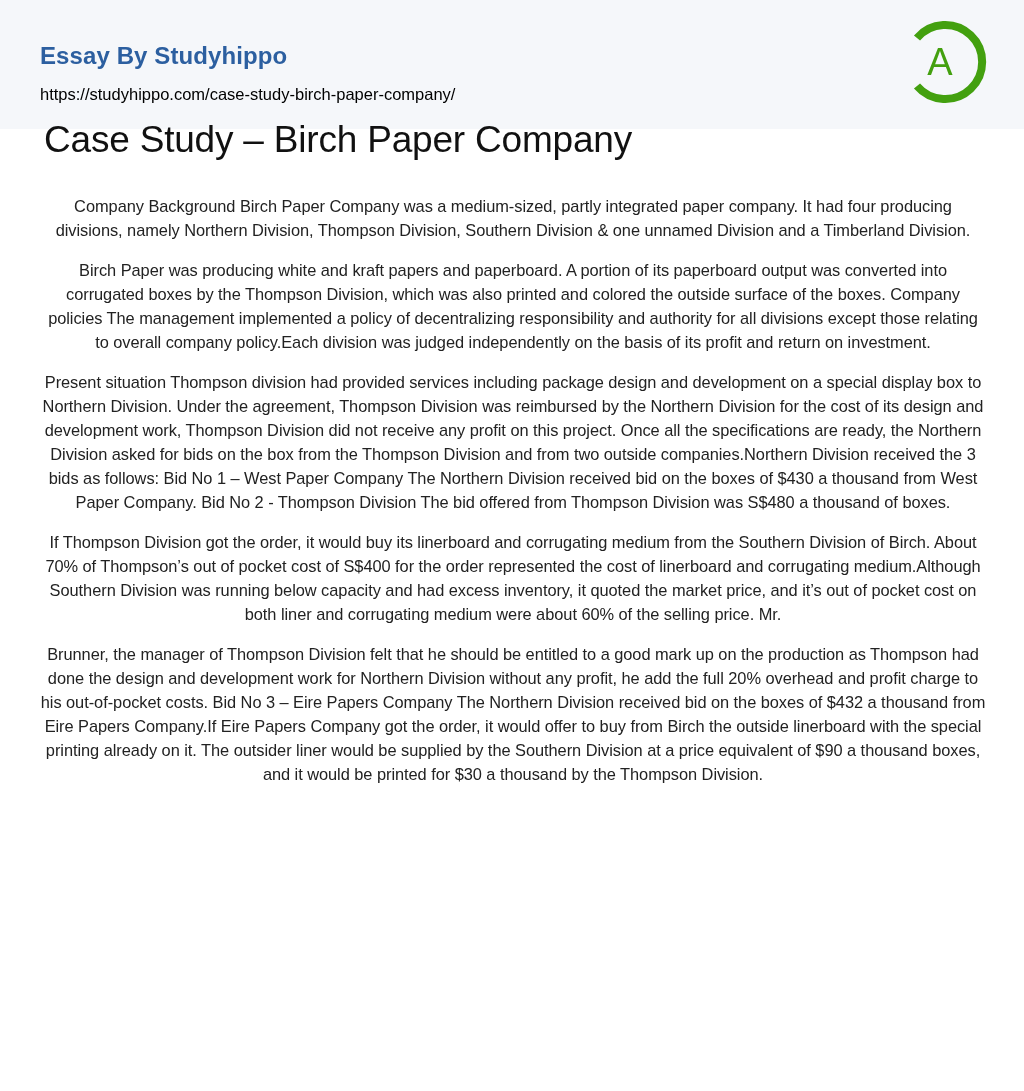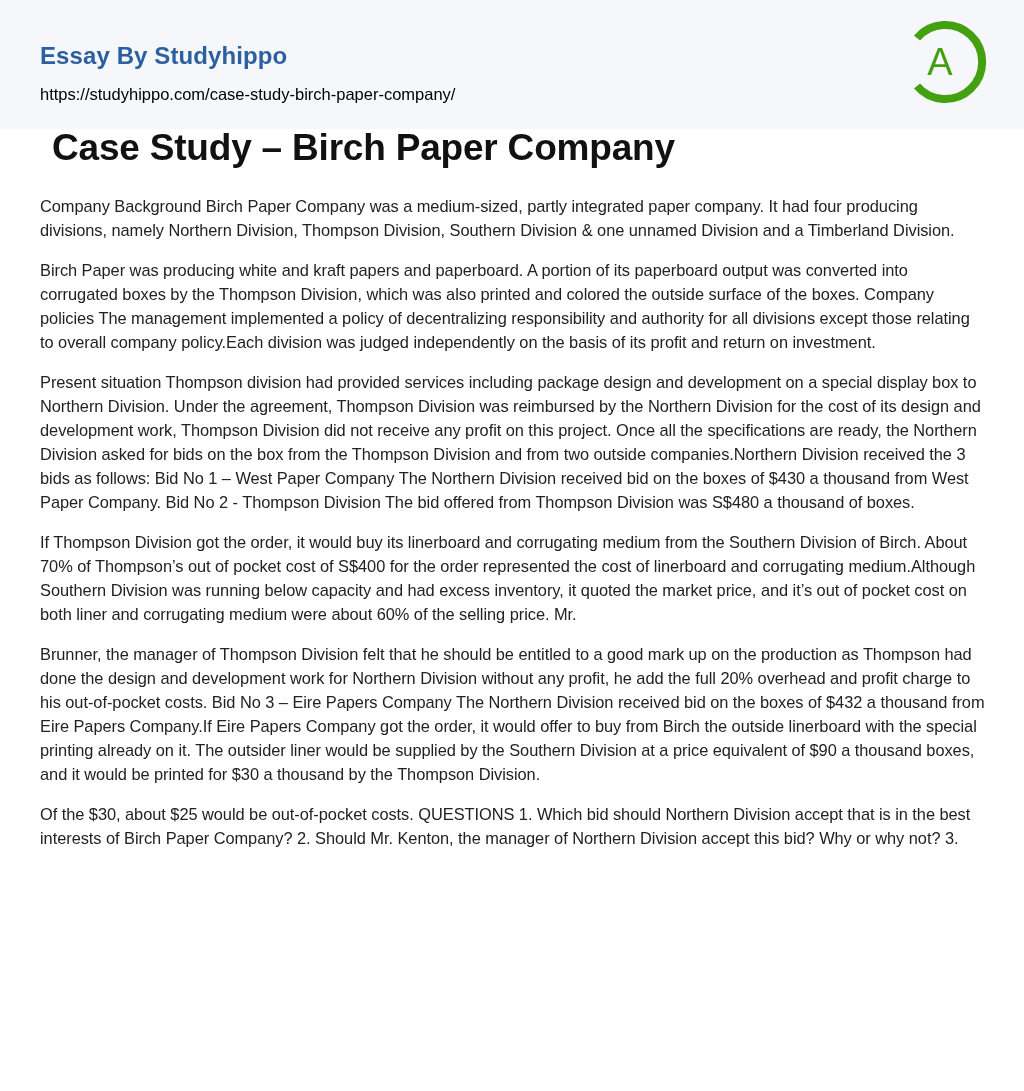--- a/index.html
+++ b/index.html
@@ -43,43 +43,44 @@
       text-decoration: none;
     }
     .logo {
       position: absolute;
       left: 905px;
       top: 20px;
       width: 84px;
       height: 84px;
     }
     .page-title {
-      margin: 12px;
+      margin: 4px;
       padding-top: 116px;
       font-size: 37px;
-      font-weight: bold;
+      font-weight: normal;
       color: #111111;
       line-height: 40px;
       letter-spacing: -0.2px;
       position: absolute;
       top: 0;
       left: 40px;
     }
     .article {
       position: absolute;
       top: 194px;
       left: 40px;
       width: 946px;
     }
     .article p {
       margin: 0 0 16px 0;
       font-size: 16.4px;
       line-height: 24px;
       color: #222222;
       letter-spacing: -0.05px;
+      text-align: center;
     }
   </style>
 </head>
 <body>
 
 <div class="header">
   <a class="brand-title">Essay By Studyhippo</a>
   <a class="brand-url">https://studyhippo.com/case-study-birch-paper-company/</a>
   <div class="logo">
     <svg width="84" height="84" viewBox="0 0 84 84">
@@ -90,14 +91,13 @@
 </div>
 
 <h1 class="page-title">Case Study – Birch Paper Company</h1>
 
 <div class="article">
   <p>Company Background Birch Paper Company was a medium-sized, partly integrated paper company. It had four producing divisions, namely Northern Division, Thompson Division, Southern Division &amp; one unnamed Division and a Timberland Division.</p>
   <p>Birch Paper was producing white and kraft papers and paperboard. A portion of its paperboard output was converted into corrugated boxes by the Thompson Division, which was also printed and colored the outside surface of the boxes. Company policies The management implemented a policy of decentralizing responsibility and authority for all divisions except those relating to overall company policy.Each division was judged independently on the basis of its profit and return on investment.</p>
   <p>Present situation Thompson division had provided services including package design and development on a special display box to Northern Division. Under the agreement, Thompson Division was reimbursed by the Northern Division for the cost of its design and development work, Thompson Division did not receive any profit on this project. Once all the specifications are ready, the Northern Division asked for bids on the box from the Thompson Division and from two outside companies.Northern Division received the 3 bids as follows: Bid No 1 – West Paper Company The Northern Division received bid on the boxes of $430 a thousand from West Paper Company. Bid No 2 - Thompson Division The bid offered from Thompson Division was S$480 a thousand of boxes.</p>
   <p>If Thompson Division got the order, it would buy its linerboard and corrugating medium from the Southern Division of Birch. About 70% of Thompson’s out of pocket cost of S$400 for the order represented the cost of linerboard and corrugating medium.Although Southern Division was running below capacity and had excess inventory, it quoted the market price, and it’s out of pocket cost on both liner and corrugating medium were about 60% of the selling price. Mr.</p>
   <p>Brunner, the manager of Thompson Division felt that he should be entitled to a good mark up on the production as Thompson had done the design and development work for Northern Division without any profit, he add the full 20% overhead and profit charge to his out-of-pocket costs. Bid No 3 – Eire Papers Company The Northern Division received bid on the boxes of $432 a thousand from Eire Papers Company.If Eire Papers Company got the order, it would offer to buy from Birch the outside linerboard with the special printing already on it. The outsider liner would be supplied by the Southern Division at a price equivalent of $90 a thousand boxes, and it would be printed for $30 a thousand by the Thompson Division.</p>
-  <p>Of the $30, about $25 would be out-of-pocket costs. QUESTIONS 1. Which bid should Northern Division accept that is in the best interests of Birch Paper Company? 2. Should Mr. Kenton, the manager of Northern Division accept this bid? Why or why not? 3.</p>
 </div>
 
 </body></html>

